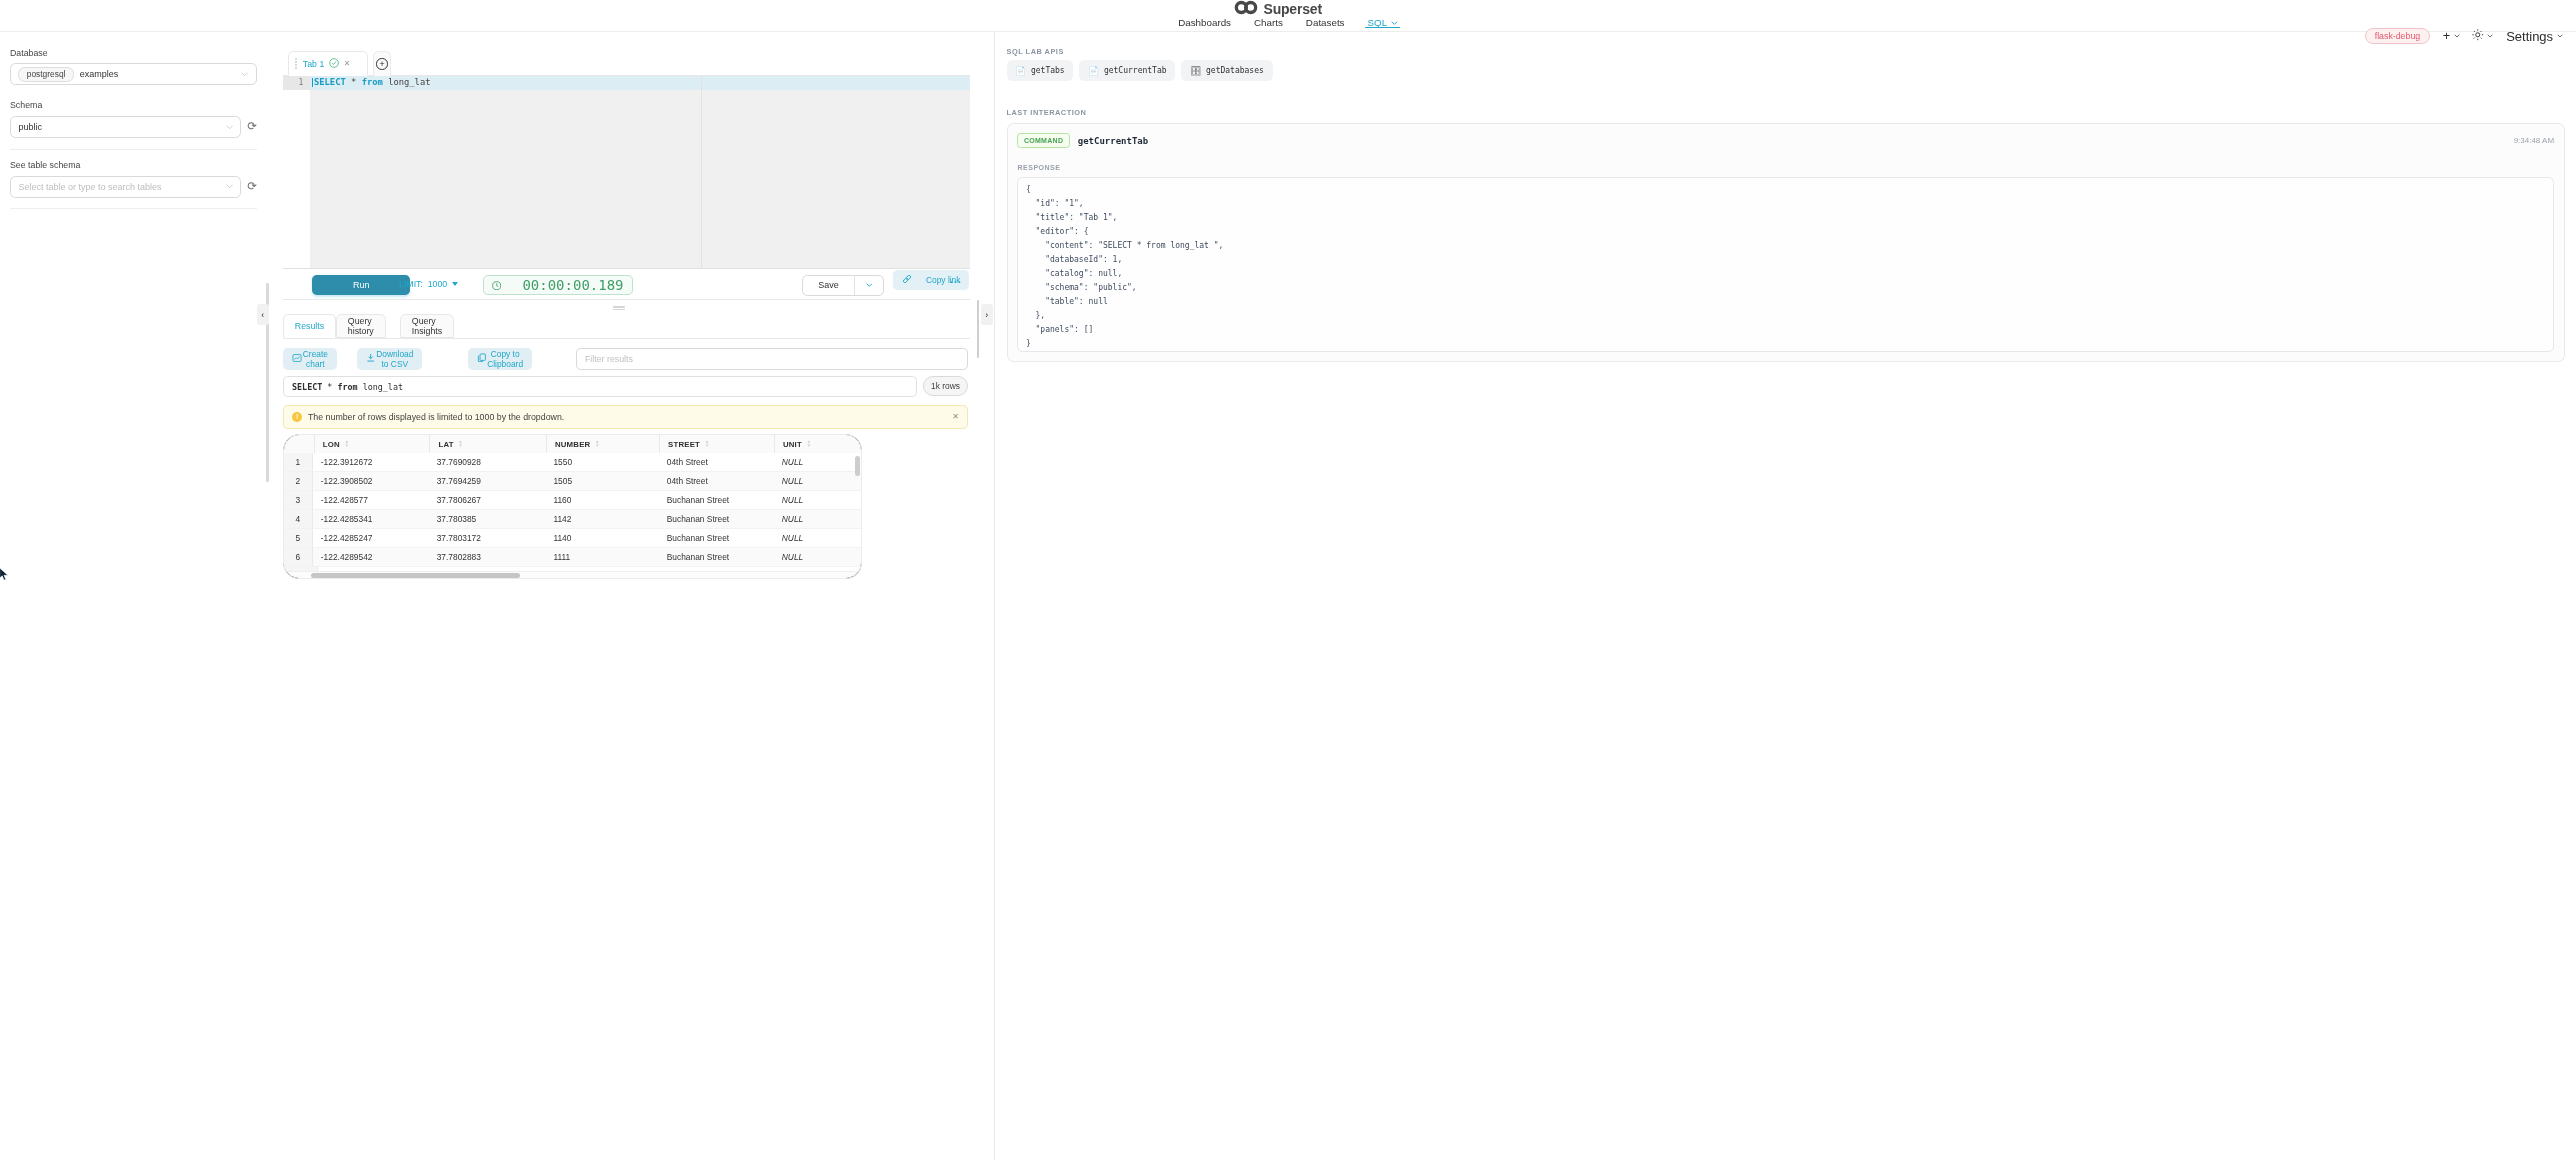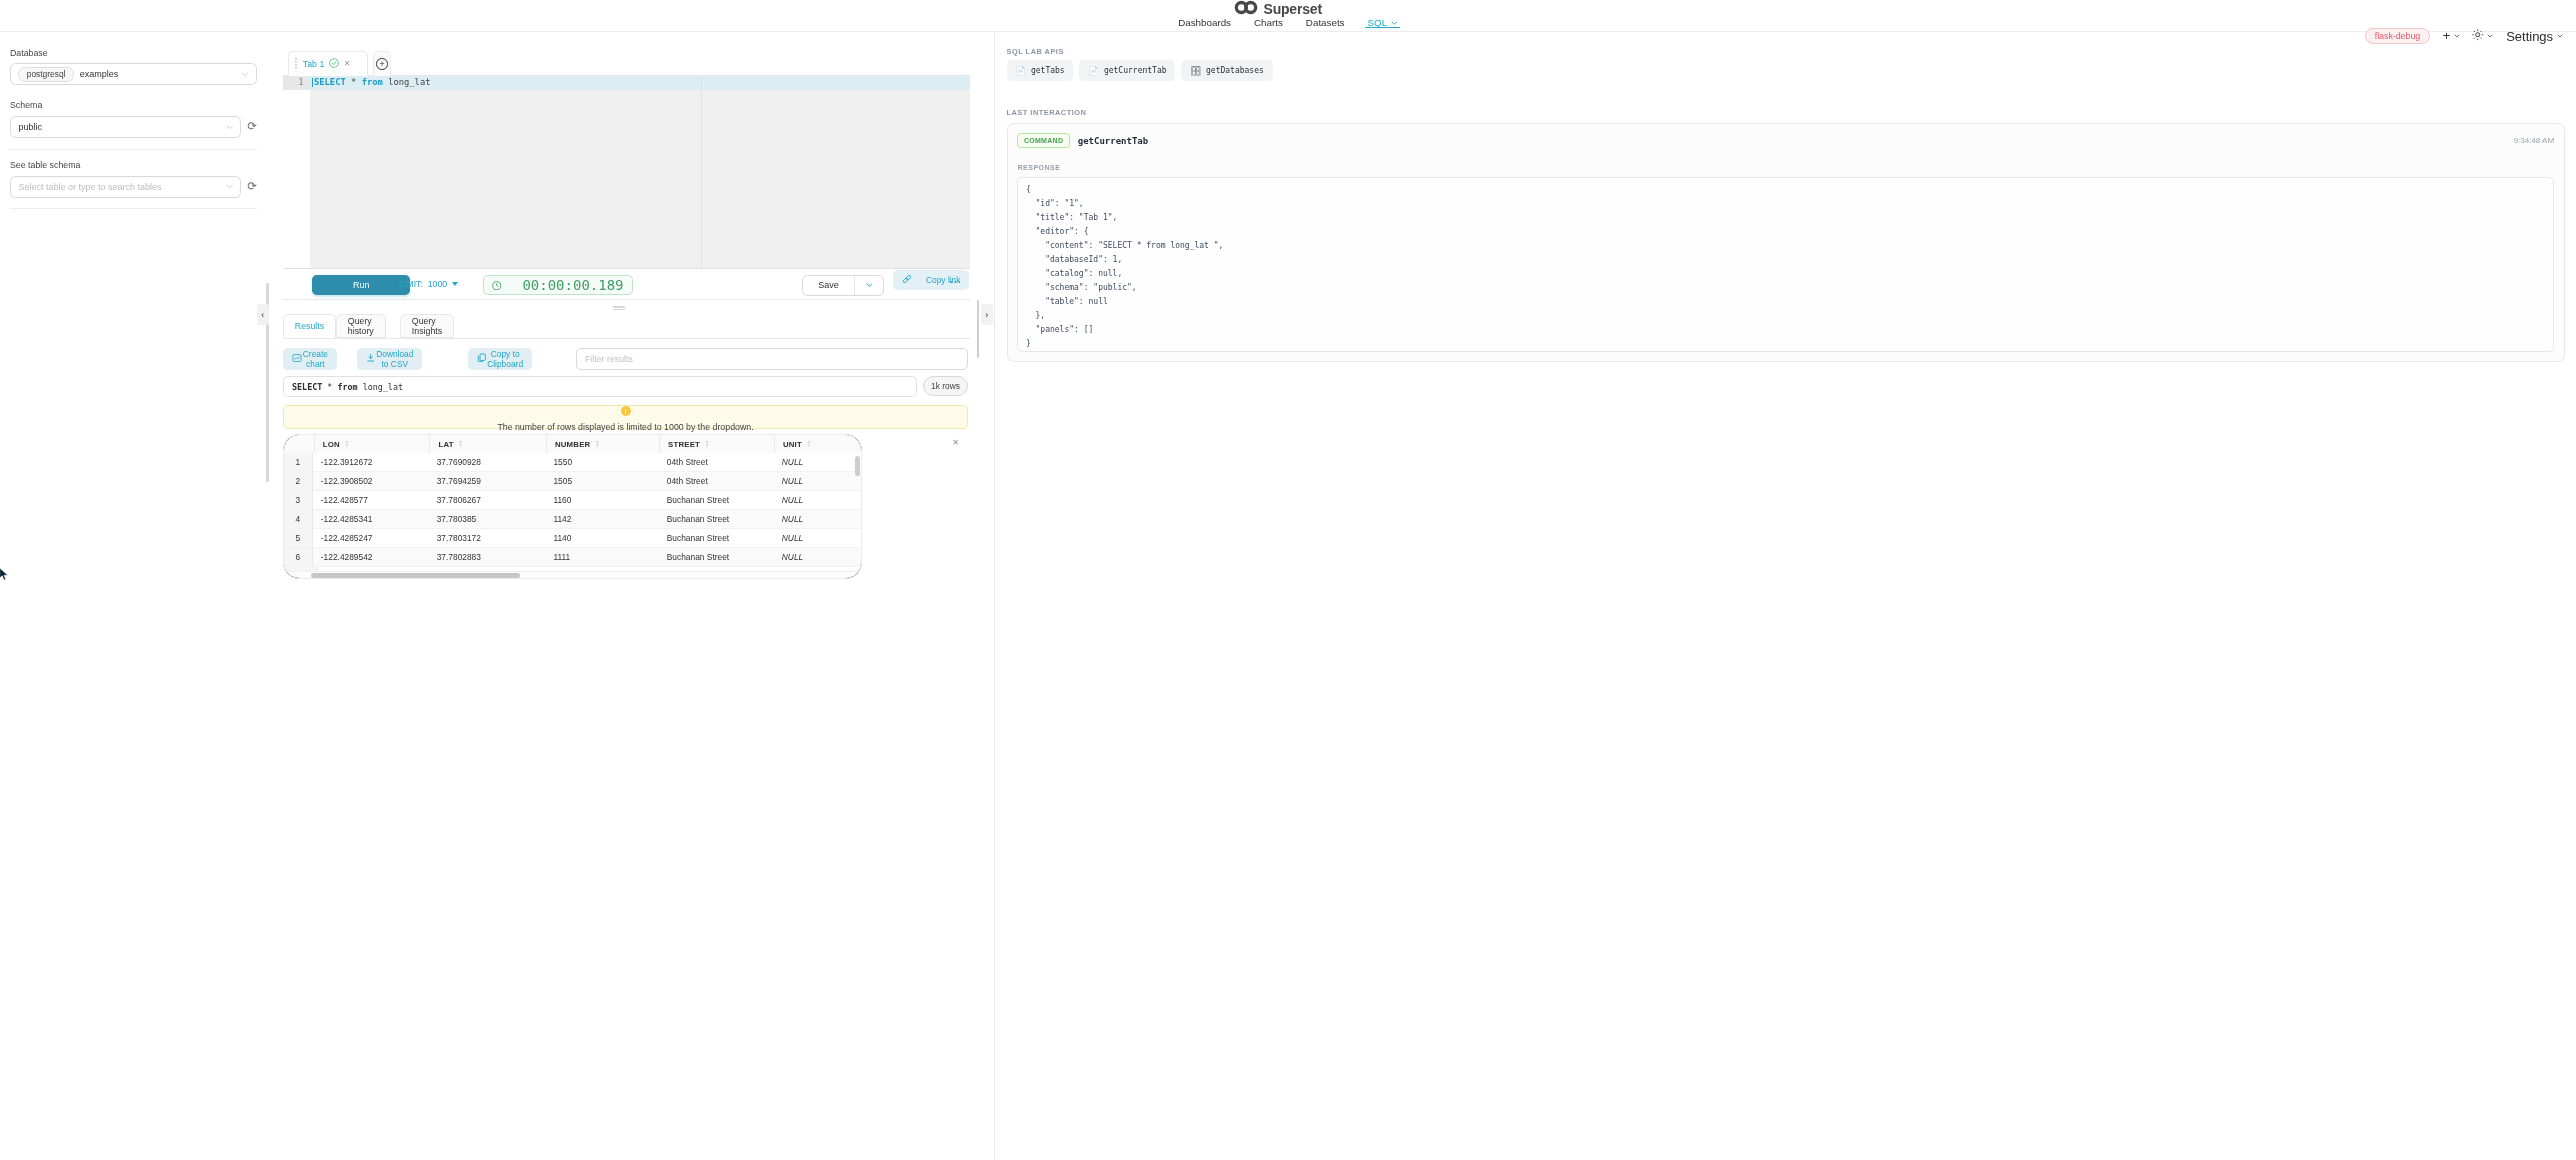--- a/index.html
+++ b/index.html
@@ -123,21 +123,21 @@
   
   .sql-preview { position:absolute; left:0; top:344px; width:634px; height:21px; border:0.7px solid #e0e0e0;
     border-radius:4.7px; display:flex; align-items:center; padding:0 8px; font-size:8.4px; color:#2e2e2e;
     font-family:"DejaVu Sans Mono", monospace; }
   .rows-badge { position:absolute; left:640px; top:344px; width:45px; height:19.5px; background:#f5f5f5;
     border:0.7px solid #d9d9d9; border-radius:10px; display:flex; align-items:center; justify-content:center;
     font-size:8.4px; color:#3f3f3f; }
 
   
   .warning { position:absolute; left:0; top:373px; width:685px; height:23.6px; background:#fefbe8;
-    border:0.7px solid #f2e7ad; border-radius:4.7px; display:flex; align-items:center; padding:0 8px; gap:6px;flex-direction:column; }
+    border:0.7px solid #f2e7ad; border-radius:4.7px; display:flex; align-items:center; padding:0 8px; gap:6px; }
   .warn-icon { width:10px; height:10px; border-radius:50%; background:#f8c53d; color:#fff; font-size:6.7px;
     font-weight:bold; display:flex; align-items:center; justify-content:center; flex:none; }
   .warn-text { font-size:8.8px; color:#3f3f3f; }
   .warn-close { margin-left:auto; color:#8c8c8c; font-size:8px; cursor:pointer; }
 
   
   .rtable { position:absolute; left:0; top:402px; width:579px; border:0.7px solid #ececec; border-radius:16px;
     overflow:hidden; background:#0f172a; }
   .thead { display:flex; height:18px; background:#fafafa; }
   .tcell { overflow:hidden; white-space:nowrap; }

